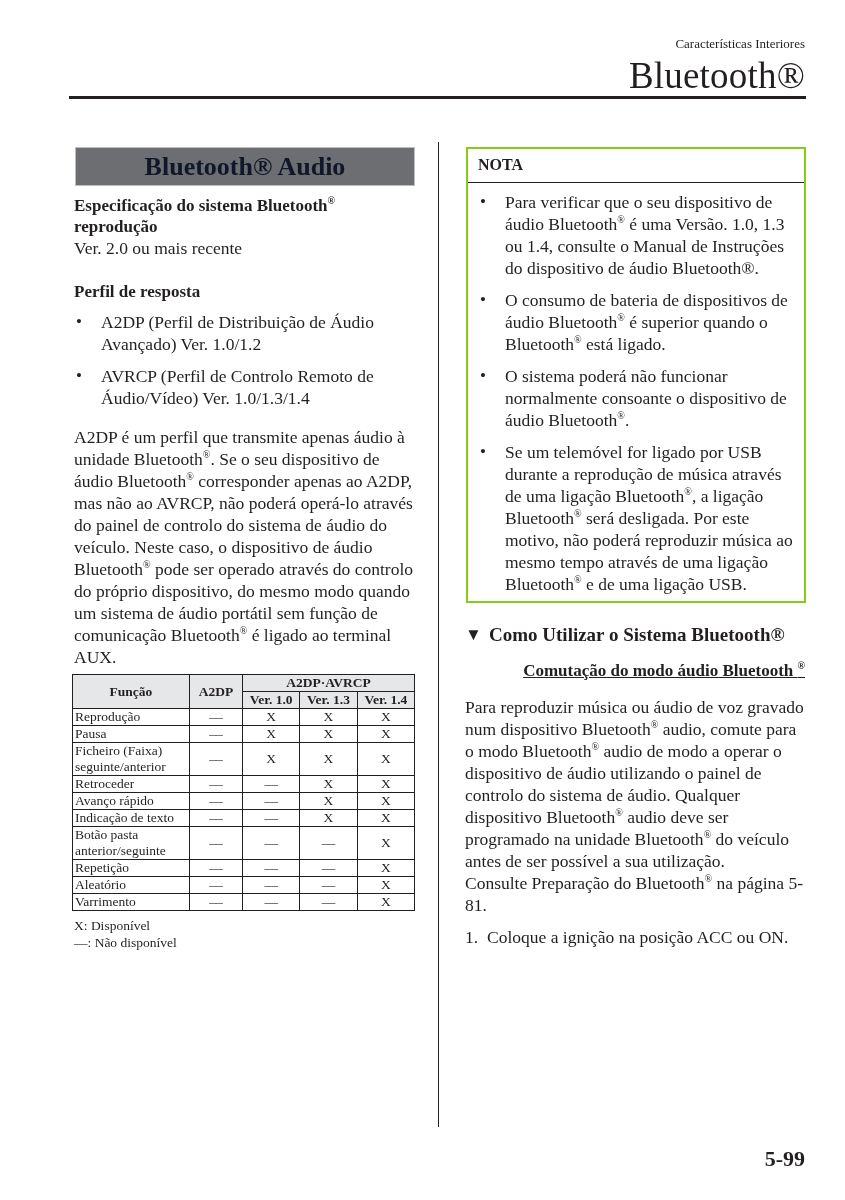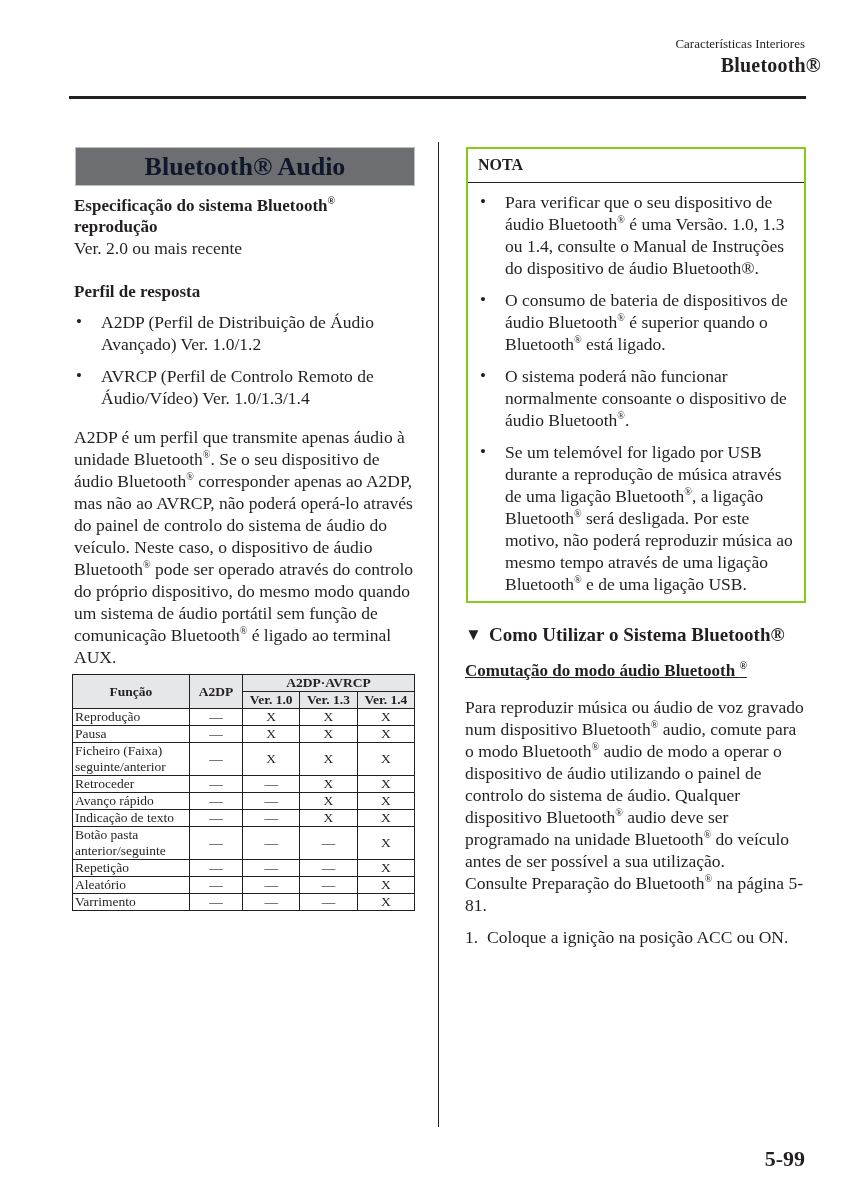--- a/index.html
+++ b/index.html
@@ -4,21 +4,21 @@
 <style>
   html, body { margin: 0; padding: 0; background: #ffffff; }
   body {
     width: 845px; height: 1200px; position: relative; overflow: hidden;
     font-family: "Liberation Serif", "DejaVu Serif", serif; color: #231f20;
   }
   .hdr-sub {
     position: absolute; right: 40px; top: 36px; font-size: 13px; font-weight: normal;
   }
   .hdr-title {
-    position: absolute; right: 24px; top: 54px; font-size: 20px; font-weight: bold; letter-spacing: 0.2px;
+    position: absolute; right: 40px; top: 54px; font-size: 37px; font-weight: normal; letter-spacing: 0.2px;
   }
   .hdr-rule {
     position: absolute; left: 69px; top: 96px; width: 737px; height: 3px; background: #231f20;
   }
   .col-divider {
     position: absolute; left: 438px; top: 142px; width: 1px; height: 985px; background: #231f20;
   }
   .left { position: absolute; left: 74px; top: 147px; width: 340px; }
   .banner {
     background: #6d6e71; color: #0f172a; text-align: center; font-size: 26px; font-weight: bold;
@@ -45,21 +45,21 @@
   }
   .nota-head {
     font-size: 16px; font-weight: bold; padding: 7px 10px; border-bottom: 1px solid #231f20; height: 19px;
   }
   .nota ul.bul { padding: 8px 8px 6px 10px; }
   .nota ul.bul li { margin-bottom: 10px; }
   .nota ul.bul li:last-child { margin-bottom: 0; }
   .sec-head { font-size: 19px; font-weight: bold; line-height: 24px; padding-left: 24px; position: relative; }
   .sec-head .tri { position: absolute; left: 0; top: 0; font-size: 17px; }
   .sub-head {
-    font-size: 17px; font-weight: bold; text-decoration: underline; line-height: 22px;
+    font-size: 17px; font-weight: bold; text-decoration: underline; line-height: 22px; text-align: right;
   }
   ol.steps { list-style: none; padding: 0; margin: 0; }
   ol.steps li { position: relative; padding-left: 22px; font-size: 17.5px; line-height: 22px; }
   ol.steps li .num { position: absolute; left: 0; top: 0; }
   .page-num {
     position: absolute; right: 40px; top: 1146px; font-size: 22px; font-weight: bold;
   }
 </style>
 </head>
 <body>
@@ -168,20 +168,24 @@
         <tr>
           <td>Varrimento</td>
           <td class="c">—</td>
           <td class="c">—</td>
           <td class="c">—</td>
           <td class="c">X</td>
         </tr>
       </tbody>
   </table>
 
+  <div class="legend">
+    <div>X: Disponível</div>
+    <div>—: Não disponível</div>
+  </div>
 </div>
 
 <div class="right">
   <div class="nota">
     <div class="nota-head">NOTA</div>
     <ul class="bul">
       <li><span>Para verificar que o seu dispositivo de áudio Bluetooth</span><sup>®</sup><span> é uma Versão. 1.0, 1.3 ou 1.4, consulte o Manual de Instruções do dispositivo de áudio Bluetooth®.</span></li>
       <li><span>O consumo de bateria de dispositivos de áudio Bluetooth</span><sup>®</sup><span> é superior quando o Bluetooth</span><sup>®</sup><span> está ligado.</span></li>
       <li><span>O sistema poderá não funcionar normalmente consoante o dispositivo de áudio Bluetooth</span><sup>®</sup><span>.</span></li>
       <li><span>Se um telemóvel for ligado por USB durante a reprodução de música através de uma ligação Bluetooth</span><sup>®</sup><span>, a ligação Bluetooth</span><sup>®</sup><span> será desligada. Por este motivo, não poderá reproduzir música ao mesmo tempo através de uma ligação Bluetooth</span><sup>®</sup><span> e de uma ligação USB.</span></li>

